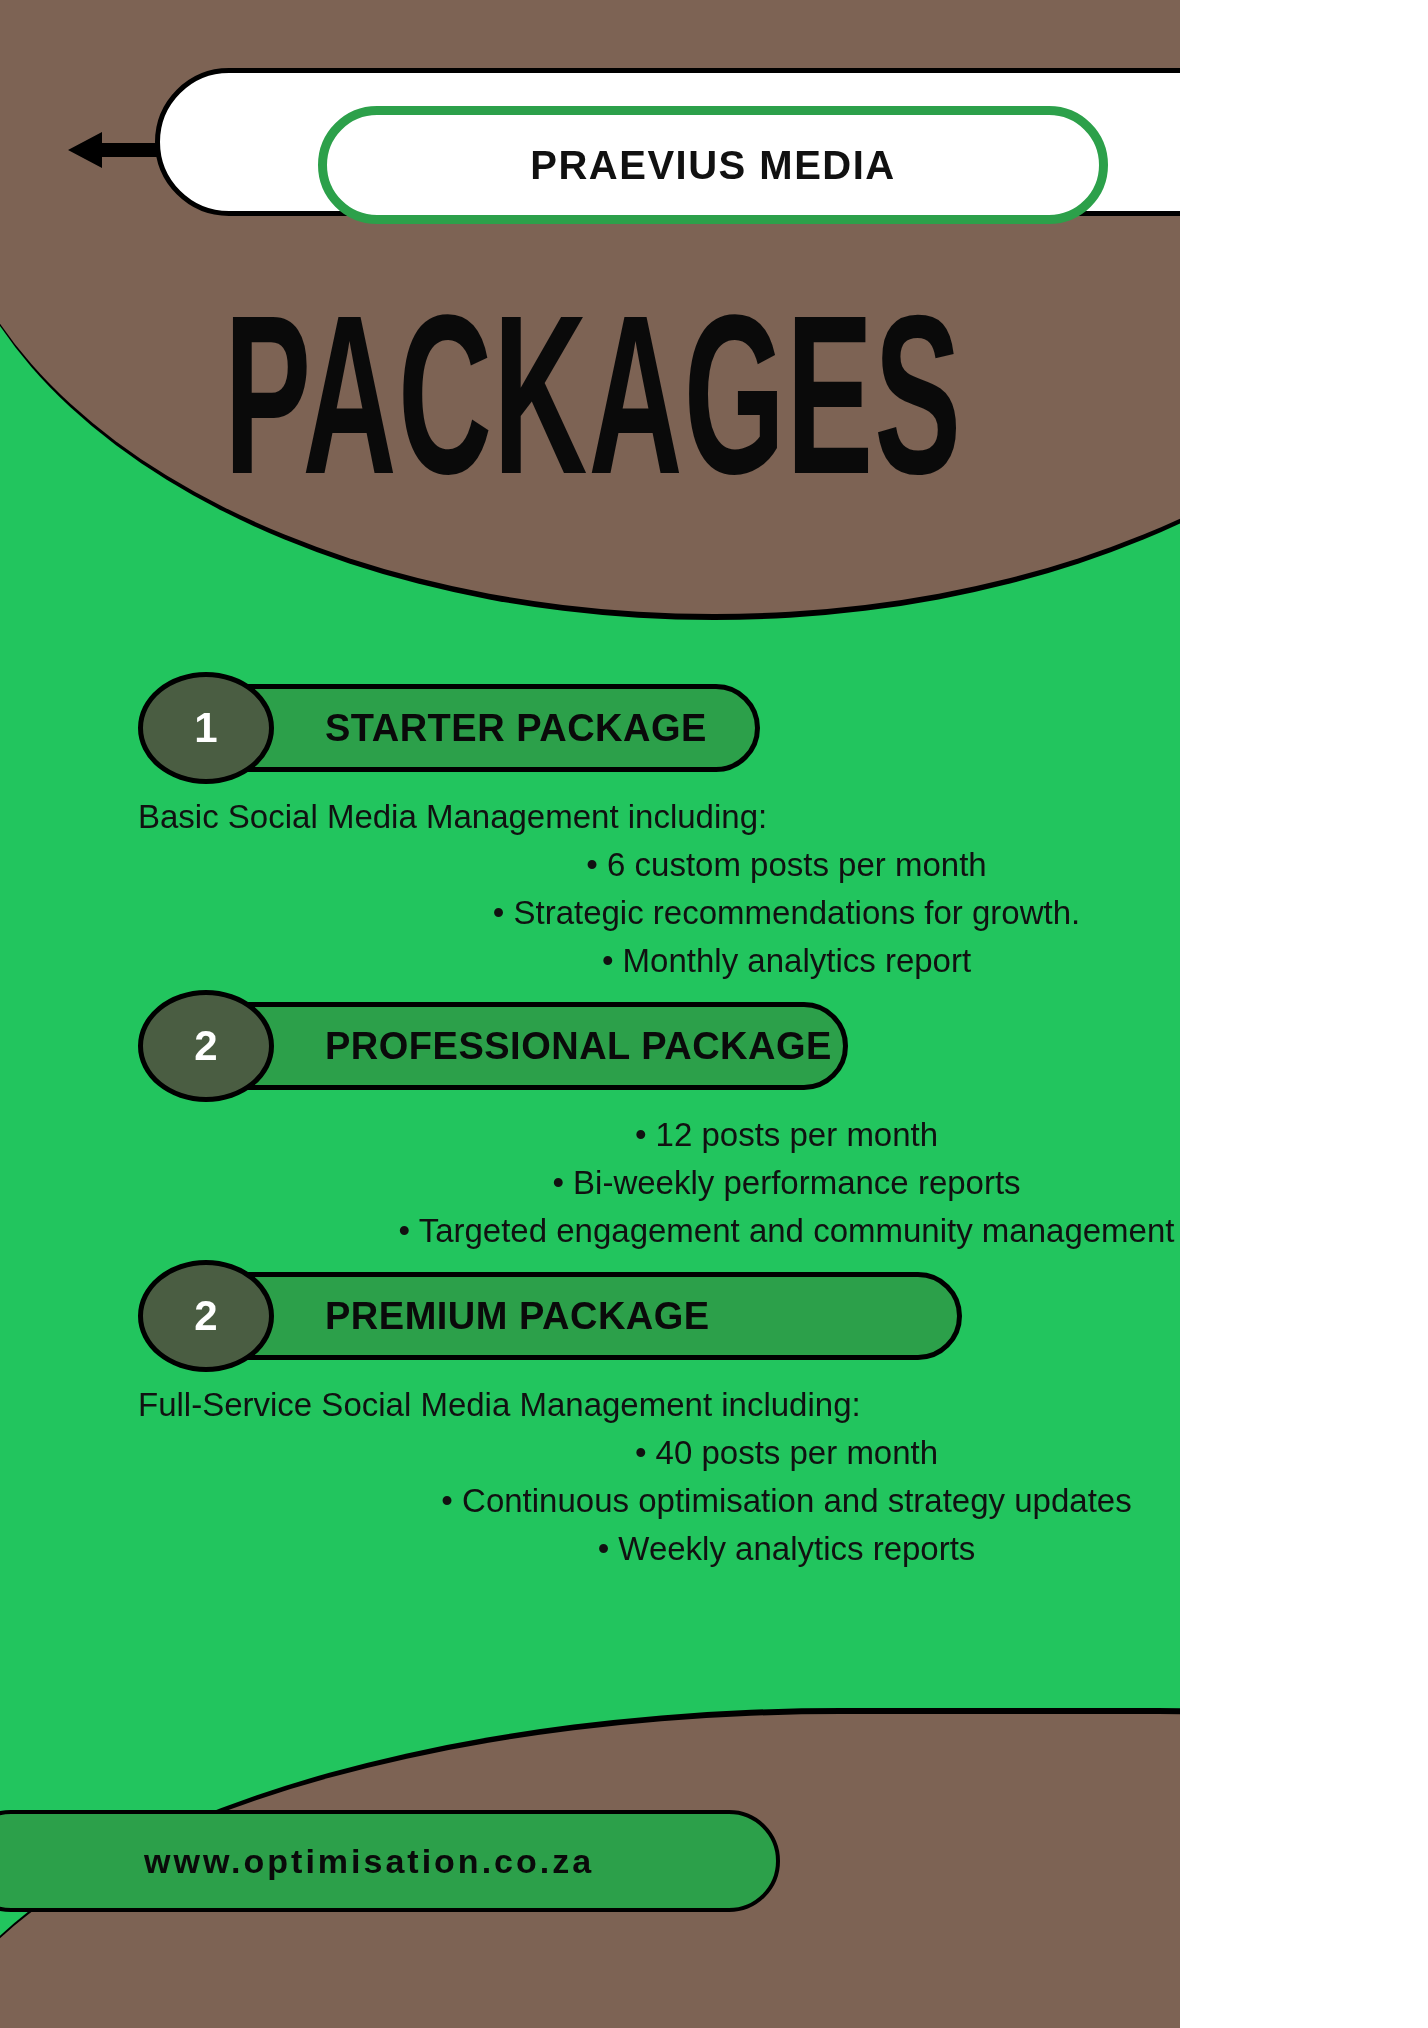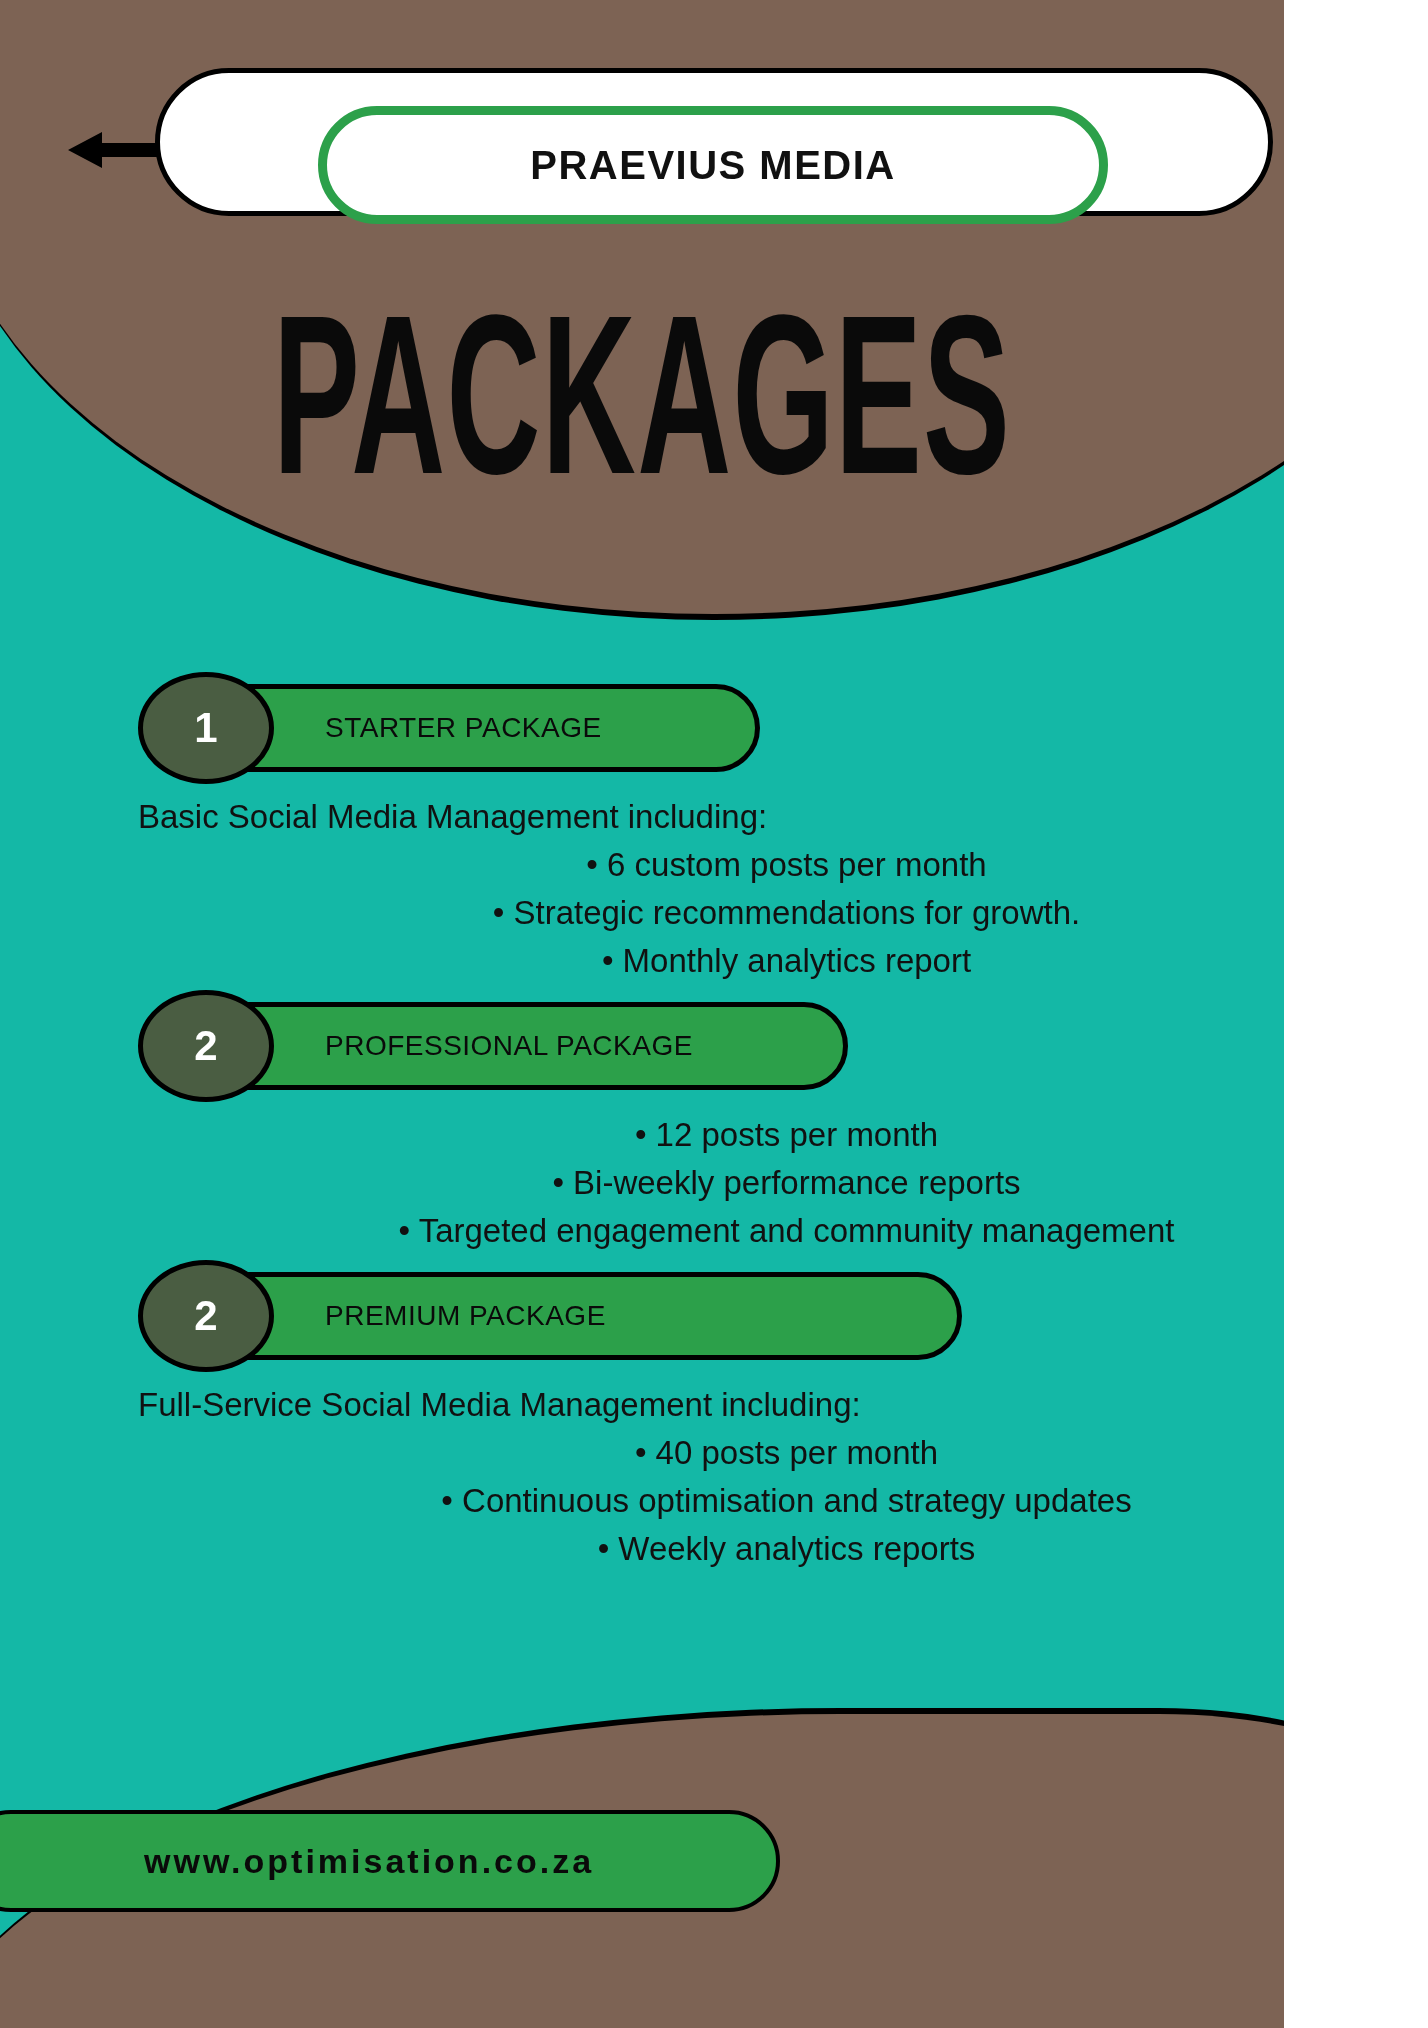--- a/index.html
+++ b/index.html
@@ -5,23 +5,23 @@
   html, body {
     margin: 0;
     padding: 0;
     background: #ffffff;
   }
   body {
     font-family: "Liberation Sans", sans-serif;
   }
   .poster {
     position: relative;
-    width: 1284px;
+    width: 1180px;
     height: 2028px;
-    background: #14b8a6;
+    background: #22c55e;
     overflow: hidden;
   }
 
   
   .header-shape {
     position: absolute;
     left: -60px;
     top: -520px;
     width: 1548px;
     height: 1140px;
@@ -116,22 +116,22 @@
     background: #2ca04a;
     border: 5px solid #000000;
     border-radius: 44px;
     box-sizing: border-box;
     display: flex;
     align-items: center;
     padding-left: 120px;
     padding-right: 44px;
   }
   .pkg-bar .pkg-title {
-    font-size: 28px;
-    font-weight: normal;
+    font-size: 38px;
+    font-weight: bold;
     color: #0a0a0a;
     letter-spacing: 0.5px;
     white-space: nowrap;
   }
   .pkg-badge {
     position: absolute;
     left: 0;
     top: 0;
     width: 136px;
     height: 112px;

